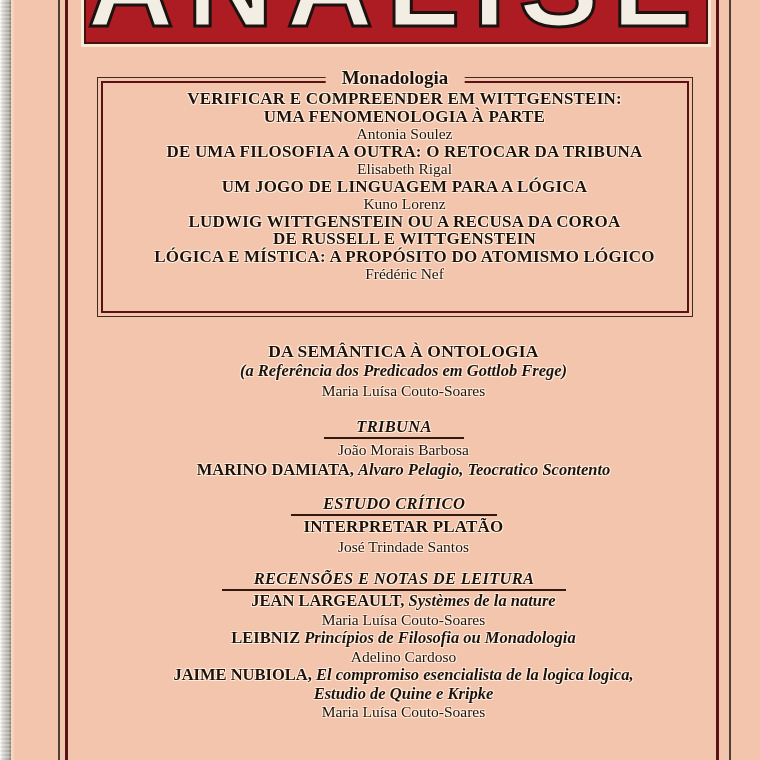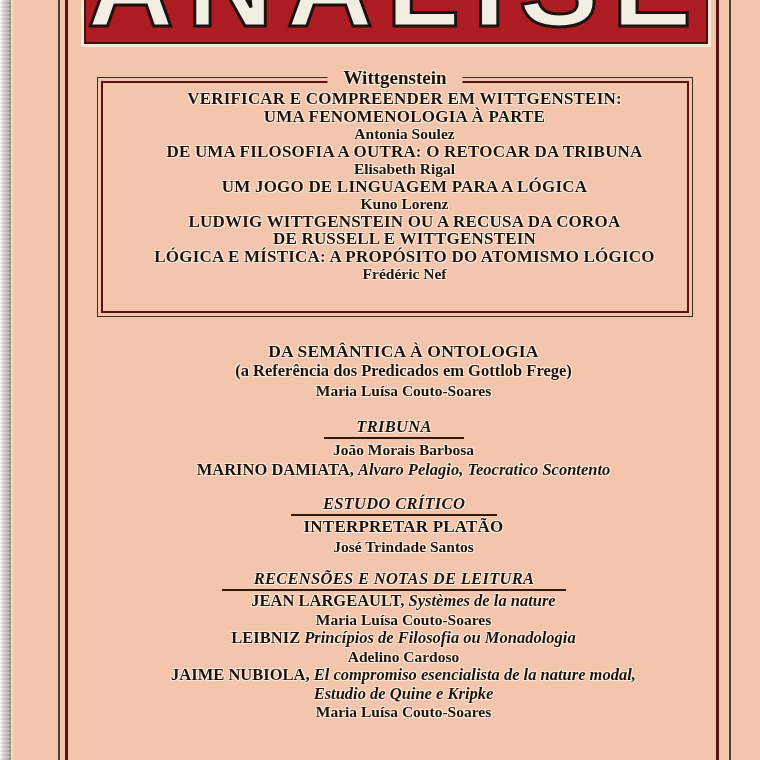--- a/index.html
+++ b/index.html
@@ -70,22 +70,22 @@
   .witt-legend {
     position:absolute; top:-12px; left:50%; transform:translateX(-50%);
     background: var(--c-bg, #f4c5ad);
     padding:0 16px; height:24px; line-height:24px;
     font-weight:bold; font-size:19px; white-space:nowrap;
   }
 
   .line { white-space:nowrap;margin-left:19px; }
   .witt-box .line { line-height:17.5px; }
   .line.title  { font-weight:bold; font-size:17px;   letter-spacing:.2px; }
-  .line.sub    { font-weight:bold; font-size:16.5px; }
-  .line.author { font-weight:bold; font-size:15.5px; }
+  .line.sub    { font-weight:bold; font-size:16.5px;font-style:italic; }
+  .line.author { font-weight:normal; font-size:15.5px; }
   .line.entry  { font-weight:bold; font-size:16.5px; }
   .wk { font-style:italic; }
 
   
   .toc { position:absolute; left:97px; top:315px; width:594px; text-align:center; }
   .toc .line { line-height:20px; }
   .sec-feature { margin-top:26px; }
   .sec-feature .title { font-size:17.5px;text-align:center; }
   .sec-tribuna { margin-top:16px; }
   .sec-estudo  { margin-top:14px; }
@@ -122,21 +122,21 @@
       <div class="line author halo">Antonia Soulez</div>
       <div class="line title halo">DE UMA FILOSOFIA A OUTRA: O RETOCAR DA TRIBUNA</div>
       <div class="line author halo">Elisabeth Rigal</div>
       <div class="line title halo">UM JOGO DE LINGUAGEM PARA A LÓGICA</div>
       <div class="line author halo">Kuno Lorenz</div>
       <div class="line title halo">LUDWIG WITTGENSTEIN OU A RECUSA DA COROA</div>
       <div class="line title halo">DE RUSSELL E WITTGENSTEIN</div>
       <div class="line title halo">LÓGICA E MÍSTICA: A PROPÓSITO DO ATOMISMO LÓGICO</div>
       <div class="line author halo">Frédéric Nef</div>
     </div>
-    <div class="witt-legend halo">Wittgenstein</div>
+    <div class="witt-legend halo">Monadologia</div>
   </div>
 
   <div class="toc">
 
     <div class="sec-feature">
       <div class="line title halo">DA SEMÂNTICA À ONTOLOGIA</div>
       <div class="line sub halo">(a Referência dos Predicados em Gottlob Frege)</div>
       <div class="line author halo">Maria Luísa Couto-Soares</div>
     </div>
 
@@ -168,21 +168,21 @@
         <span class="wk">Systèmes de la nature</span>
       </div>
       <div class="line author halo">Maria Luísa Couto-Soares</div>
       <div class="line entry halo">
         <span class="nm">LEIBNIZ</span>
         <span class="wk">Princípios de Filosofia ou Monadologia</span>
       </div>
       <div class="line author halo">Adelino Cardoso</div>
       <div class="line entry halo">
         <span class="nm">JAIME NUBIOLA,</span>
-        <span class="wk">El compromiso esencialista de la nature modal,</span>
+        <span class="wk">El compromiso esencialista de la logica logica,</span>
       </div>
       <div class="line entry halo">
         <span class="wk">Estudio de Quine e Kripke</span>
       </div>
       <div class="line author halo">Maria Luísa Couto-Soares</div>
     </div>
 
   </div>
 </div>
 

